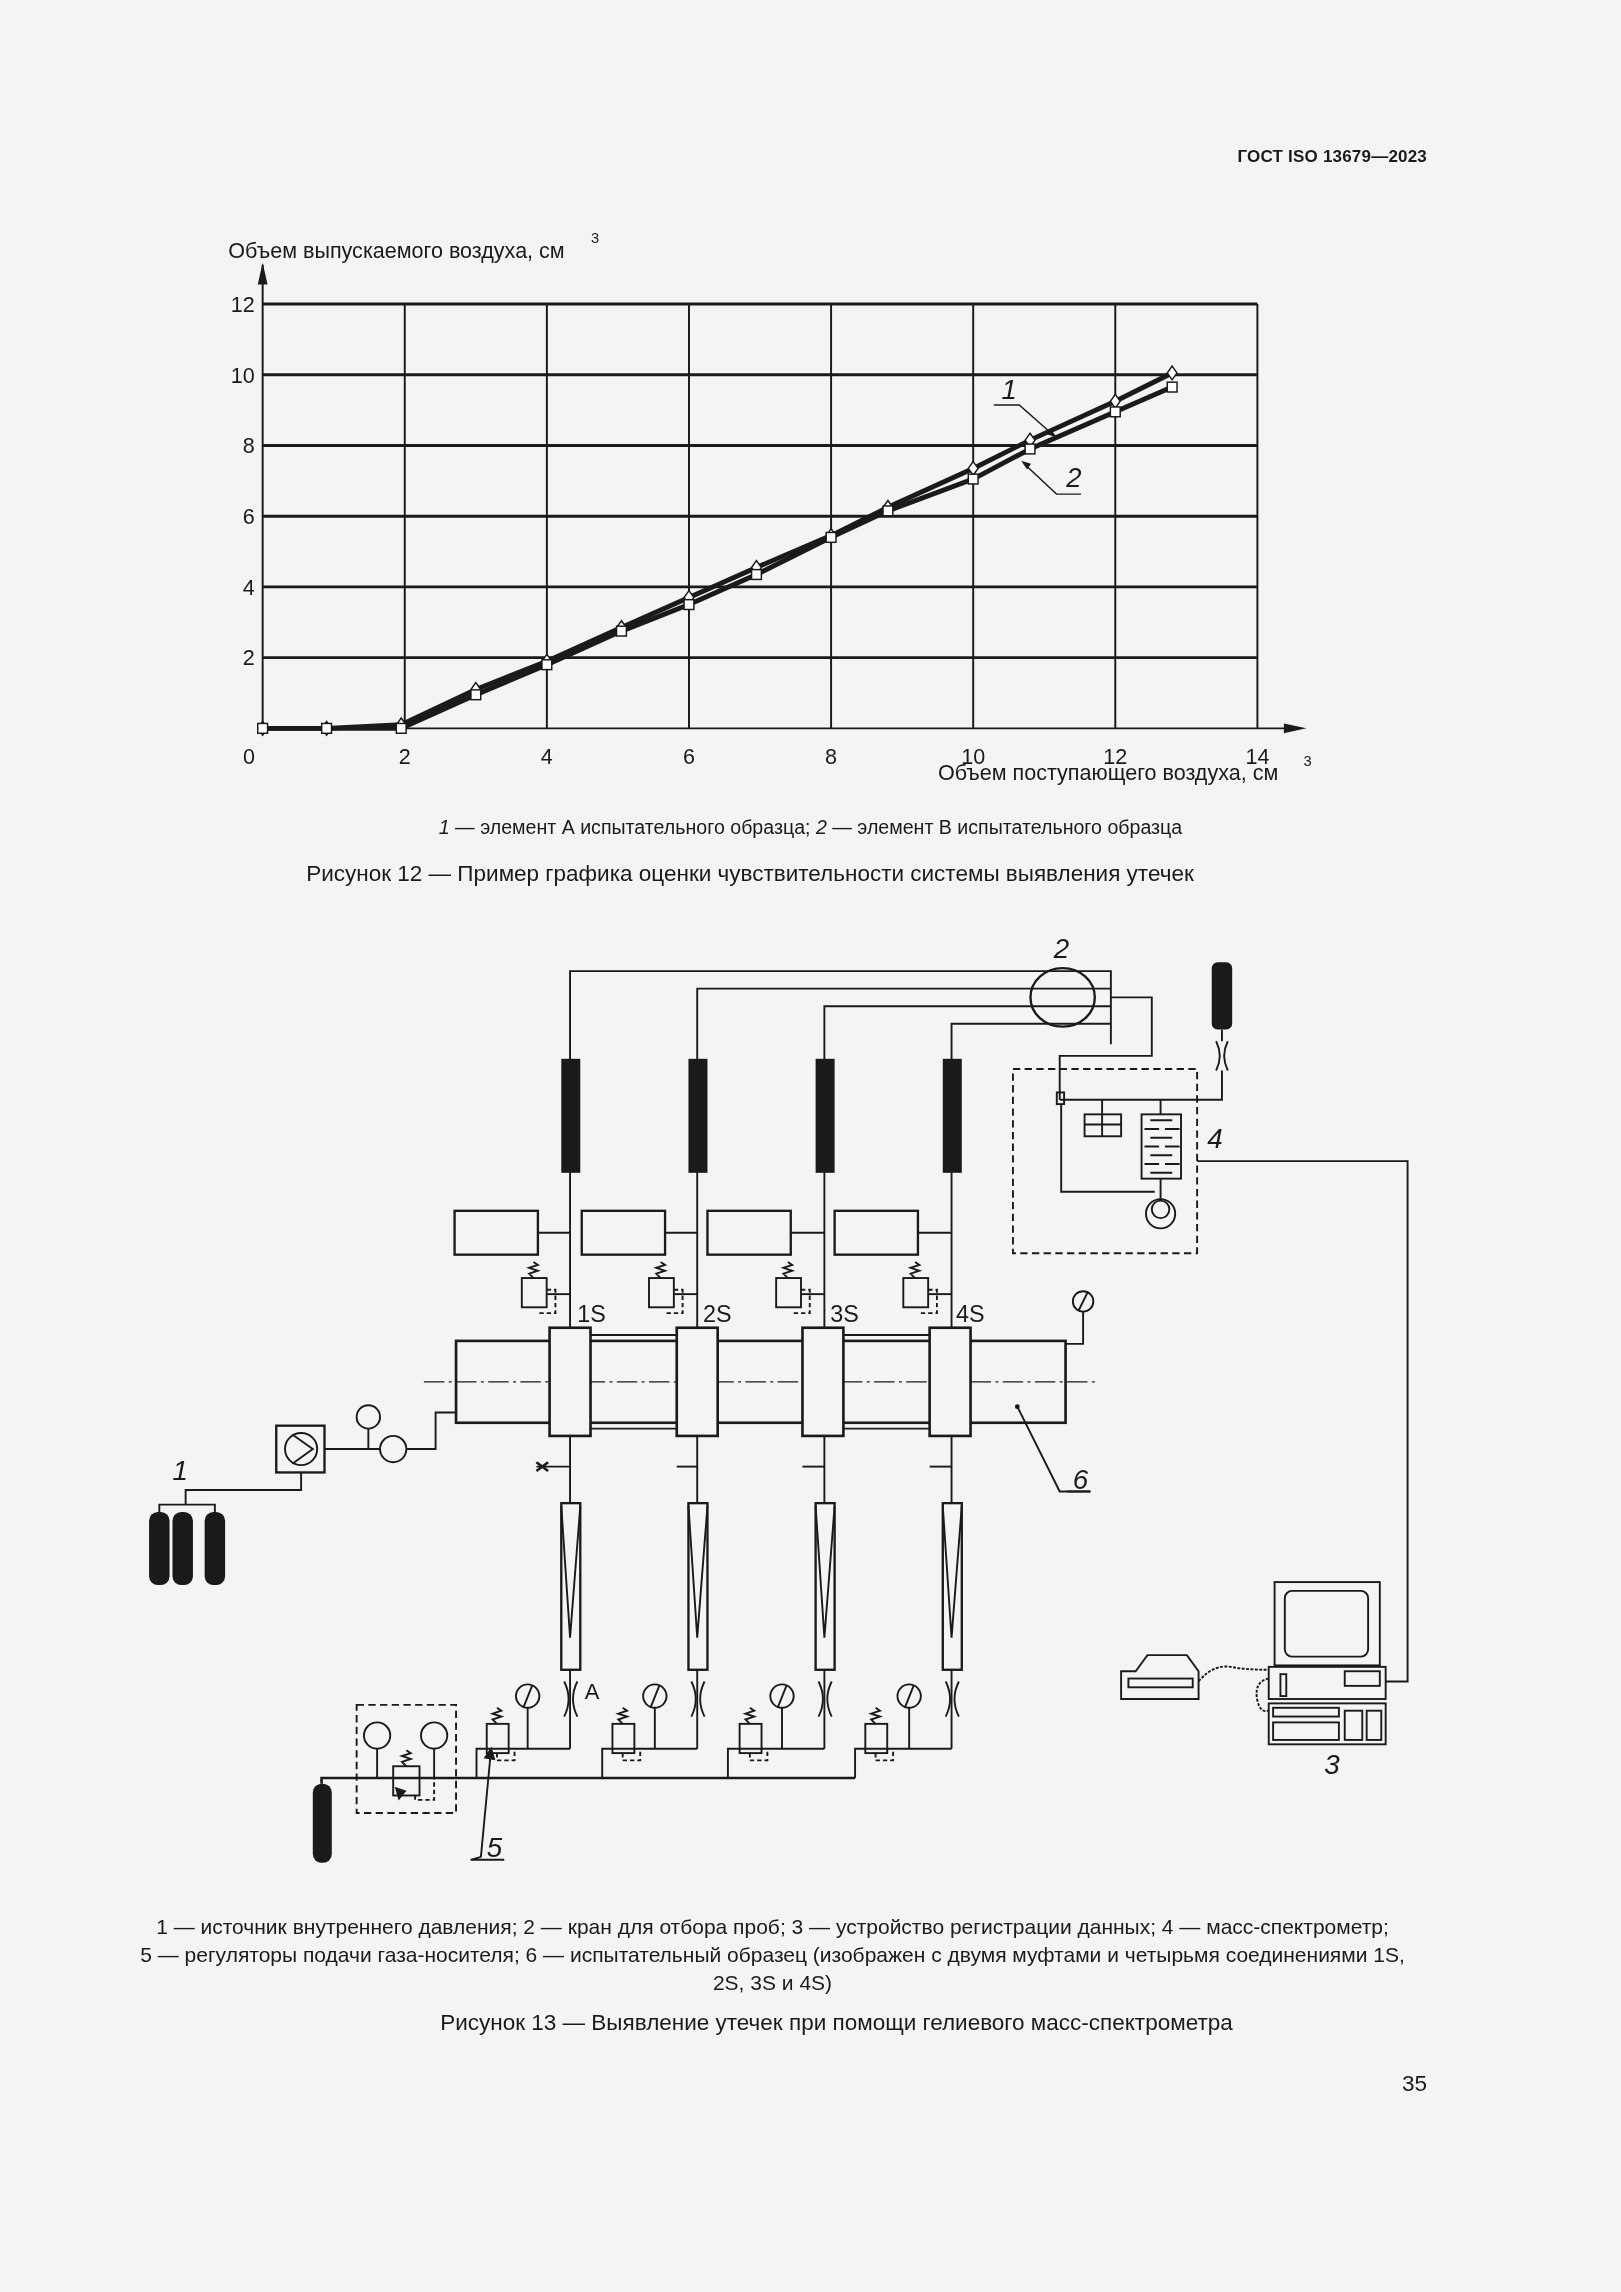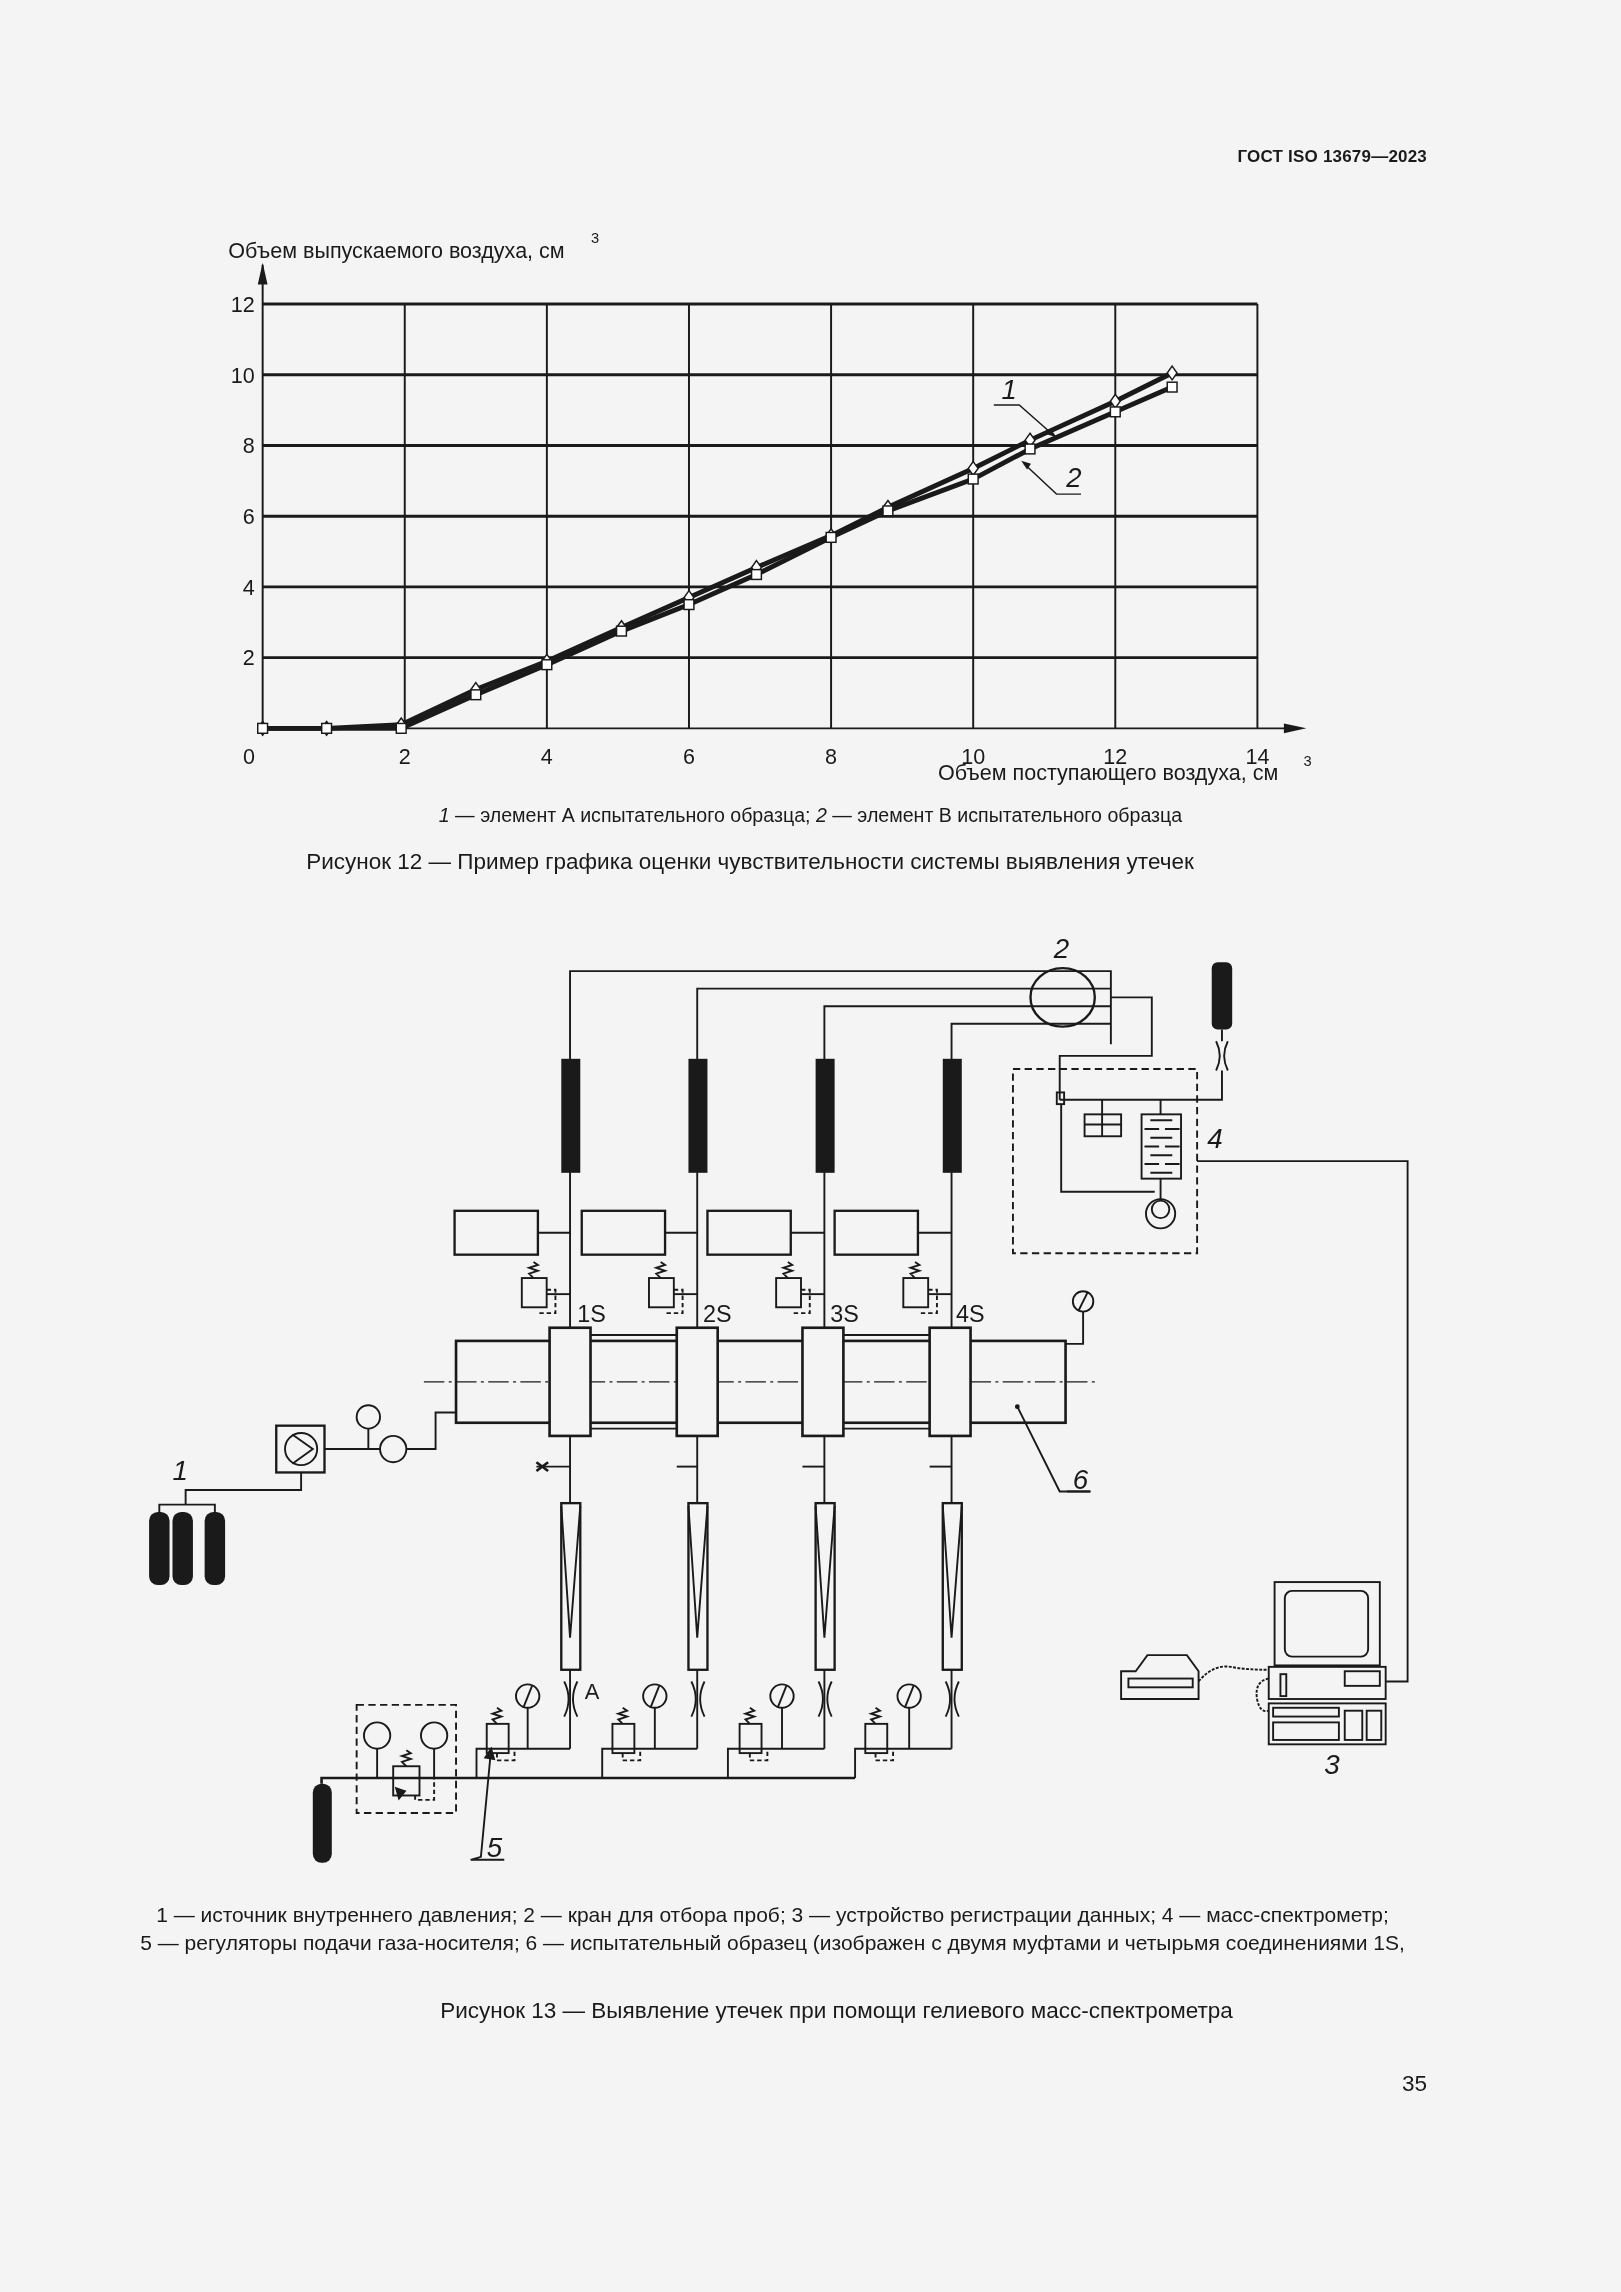--- a/index.html
+++ b/index.html
@@ -1,20 +1,20 @@
 <!DOCTYPE html>
 <html><head>
 <meta charset="utf-8">
 <style>
   html,body{margin:0;padding:0;}
   body{width:1621px;height:2293px;background:#f4f4f4;position:relative;overflow:hidden;font-family:"Liberation Sans",sans-serif;color:#1a1a1a;}
   .abs{position:absolute;}
   #doc-header{right:194px;top:147px;font-size:17px;font-weight:bold;letter-spacing:0.2px;}
   #chart-svg{left:0;top:0;}
-  .txt{position:absolute;white-space:nowrap;}
+  .txt{position:absolute;white-space:nowrap;margin-top:12px;}
   #legend12{left:0;width:1621px;top:804px;text-align:center;font-size:19.6px;}
   #caption12{left:0;width:1500px;top:849px;text-align:center;font-size:22.5px;}
   #legend13{left:108px;width:1329px;top:1901px;text-align:center;font-size:21px;line-height:28px;}
   #caption13{left:0;width:1621px;top:1998px;text-align:center;font-size:22.5px;padding-left:26px;}
   #page-num{right:194px;top:2071px;font-size:22.5px;margin-left:28px;}
   i{font-style:italic;}
 </style>
 </head>
 <body>
 
@@ -311,16 +311,17 @@
     <text x="568" y="904" font-size="16">3S</text>
     <text x="654" y="904" font-size="16">4S</text>
   </g>
   <line x1="716" y1="659" x2="716" y2="659"></line>
   <line x1="730" y1="1020" x2="746" y2="1020"></line>
 </svg>
 
 <div id="legend13" class="txt" style="white-space:normal">
   <div>1 — источник внутреннего давления; 2 — кран для отбора проб; 3 — устройство регистрации данных; 4 — масс-спектрометр;</div>
   <div>5 — регуляторы подачи газа-носителя; 6 — испытательный образец (изображен с двумя муфтами и четырьмя соединениями 1S,</div>
+  <div>2S, 3S и 4S)</div>
 </div>
 <div id="caption13" class="txt">Рисунок 13 — Выявление утечек при помощи гелиевого масс-спектрометра</div>
 <div id="page-num" class="abs">35</div>
 
 
 </body></html>

